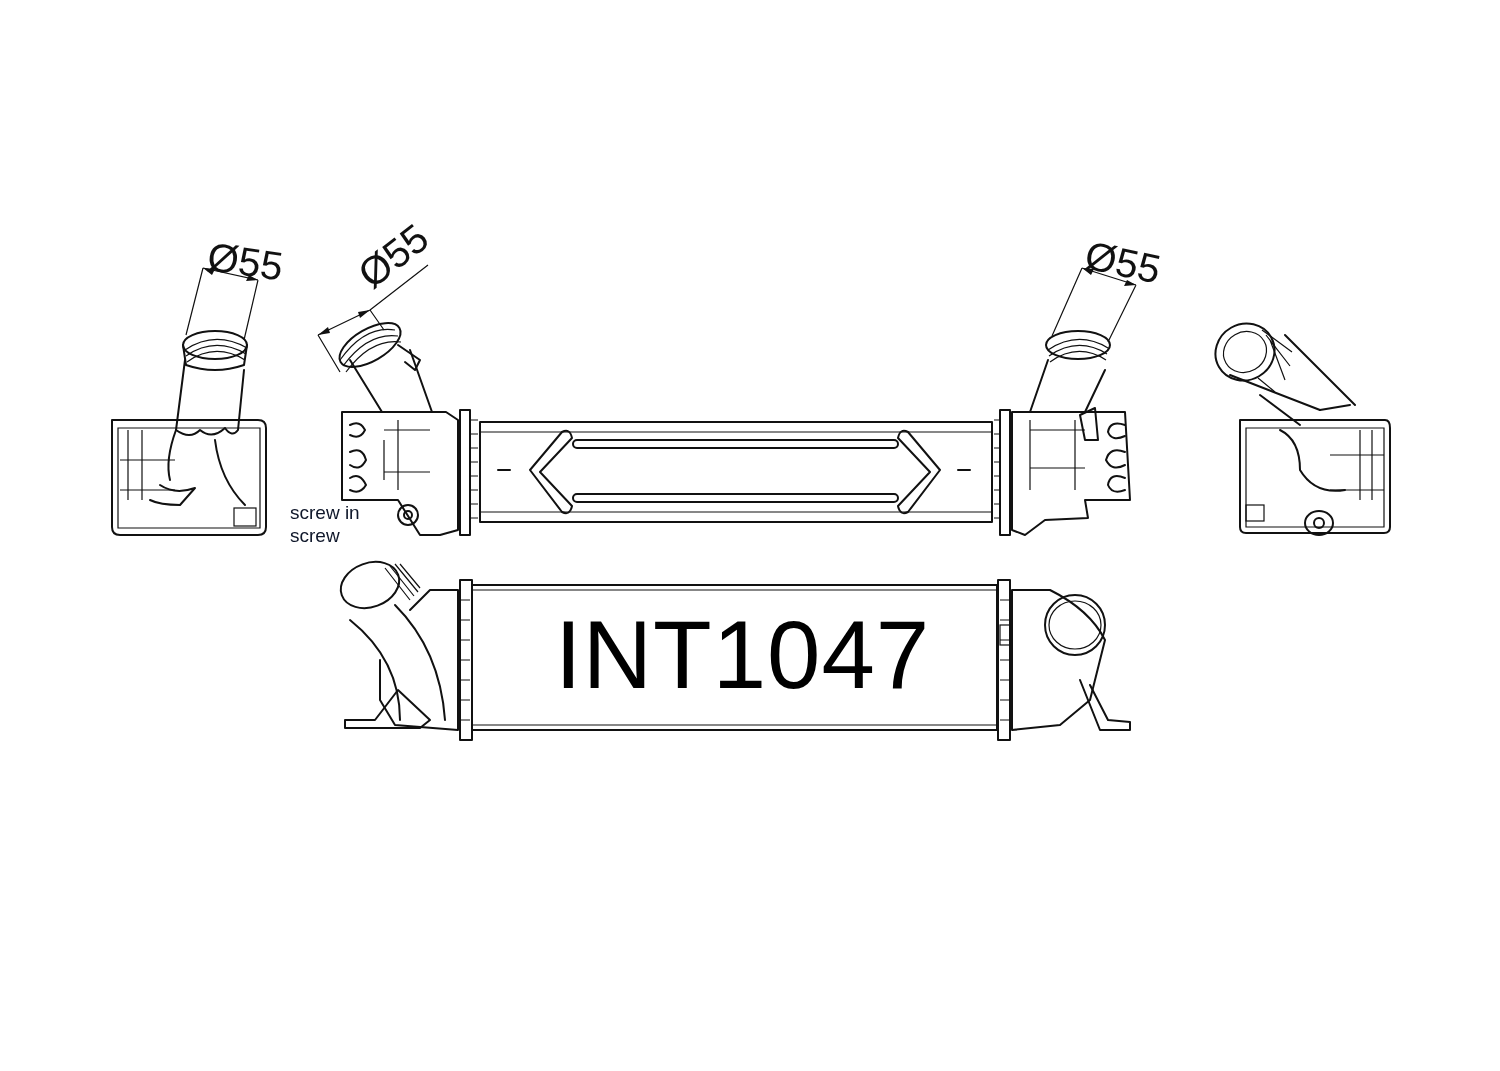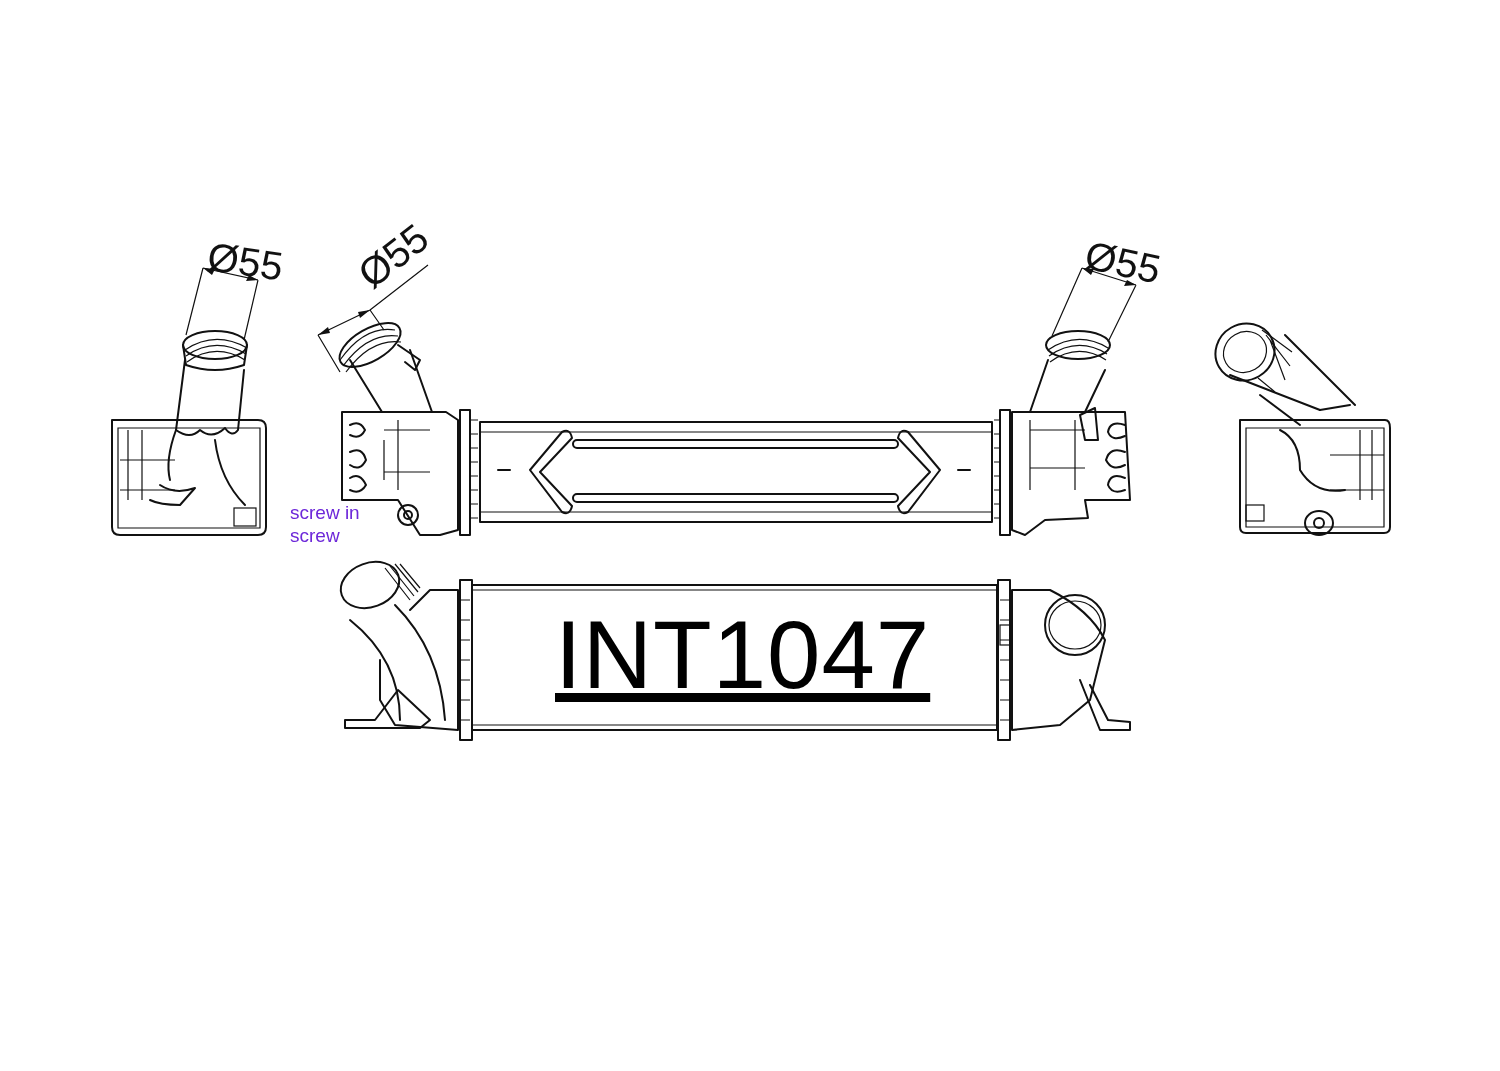--- a/index.html
+++ b/index.html
@@ -1,21 +1,21 @@
 <!DOCTYPE html>
 <html><head>
 <meta charset="utf-8">
 <style>
   html, body { margin: 0; padding: 0; background: #ffffff; }
   body { width: 1500px; height: 1071px; position: relative; overflow: hidden; font-family: "Liberation Sans", sans-serif; }
   svg { position: absolute; left: 0; top: 0; }
   .ln { fill: none; stroke: #111; stroke-width: 2; stroke-linejoin: round; stroke-linecap: round; }
   .thin { fill: none; stroke: #111; stroke-width: 1.2; }
   .dimtxt { font-family: "Liberation Sans Narrow", "Liberation Sans", sans-serif; font-size: 40px; fill: #111; }
-  .anno { position: absolute; font-size: 19px; color: #6d28d9; line-height: 23px; }
+  .anno { position: absolute; font-size: 19px; color: #0f172a; line-height: 23px; }
   .partno { position: absolute; font-size: 96px; color: #000; letter-spacing: 1px; }
 </style>
 </head>
 <body>
 
 <svg width="1500" height="1071" viewBox="0 0 1500 1071">
 
   <g>
     <path class="ln" d="M112 420 L258 420 Q266 420 266 428 L266 527 Q266 535 258 535 L120 535 Q112 535 112 527 Z"></path>
     <path class="thin" d="M118 428 L260 428 L260 528 L118 528 Z"></path>
@@ -123,13 +123,13 @@
     <path class="ln" d="M1080 680 L1100 730 L1130 730 L1130 722 L1108 720 L1090 685"></path>
     <rect class="thin" x="1000" y="625" width="10" height="20"></rect>
   </g>
 </svg>
 
 <div class="anno" style="left:290px; top:501px;">
   <div>screw in</div>
   <div>screw</div>
 </div>
 
-<div class="partno" style="left:555px; top:600px;text-decoration:underline;">INT1047</div>
+<div class="partno" style="left:555px; top:600px;">INT1047</div>
 
 </body></html>

